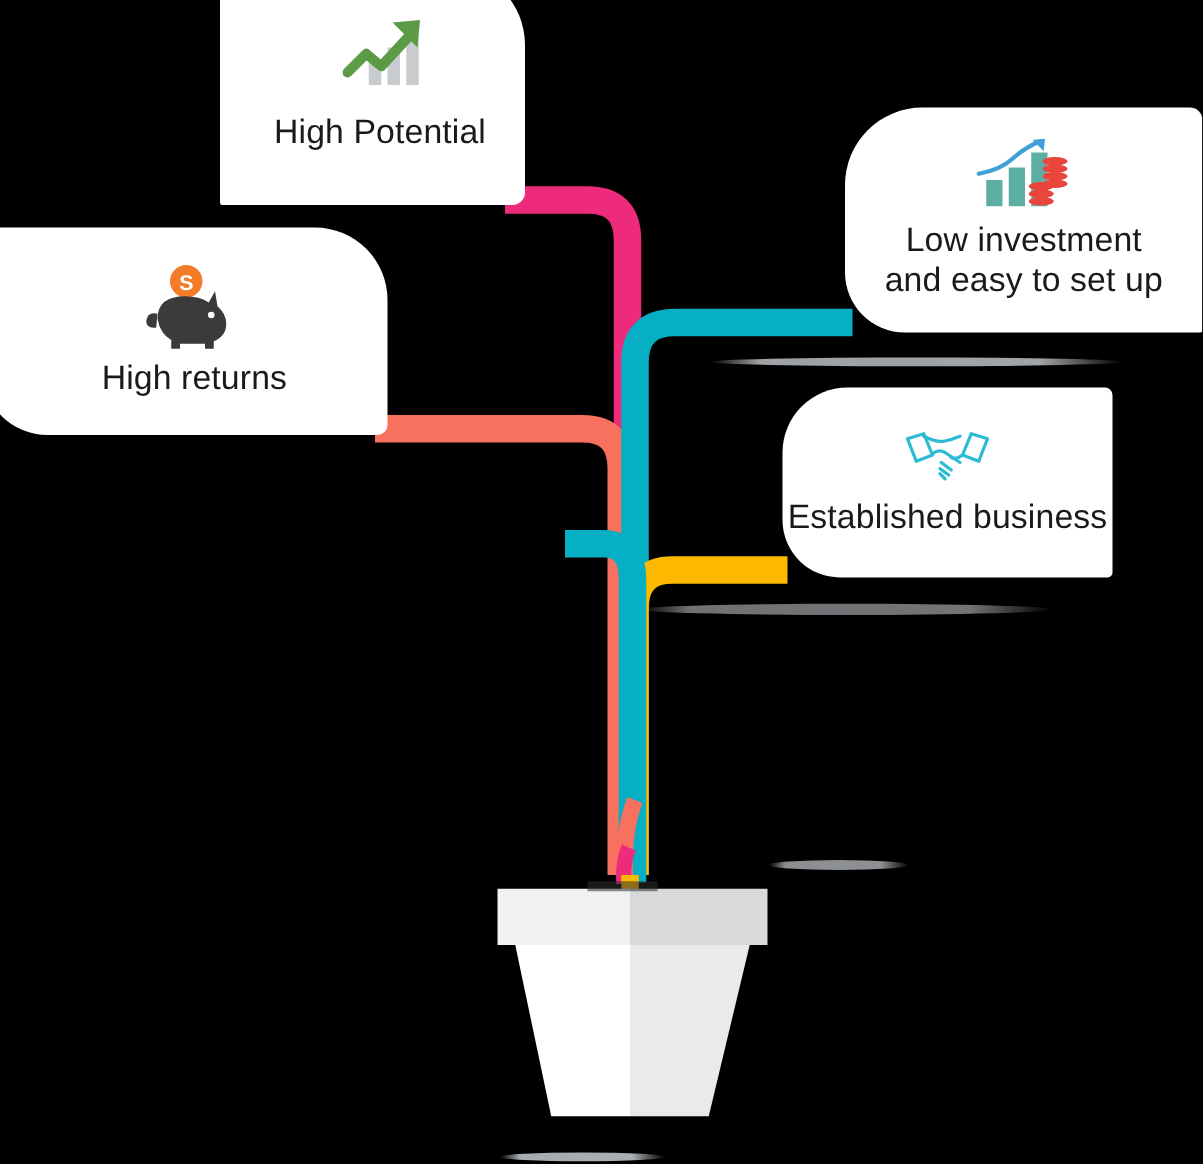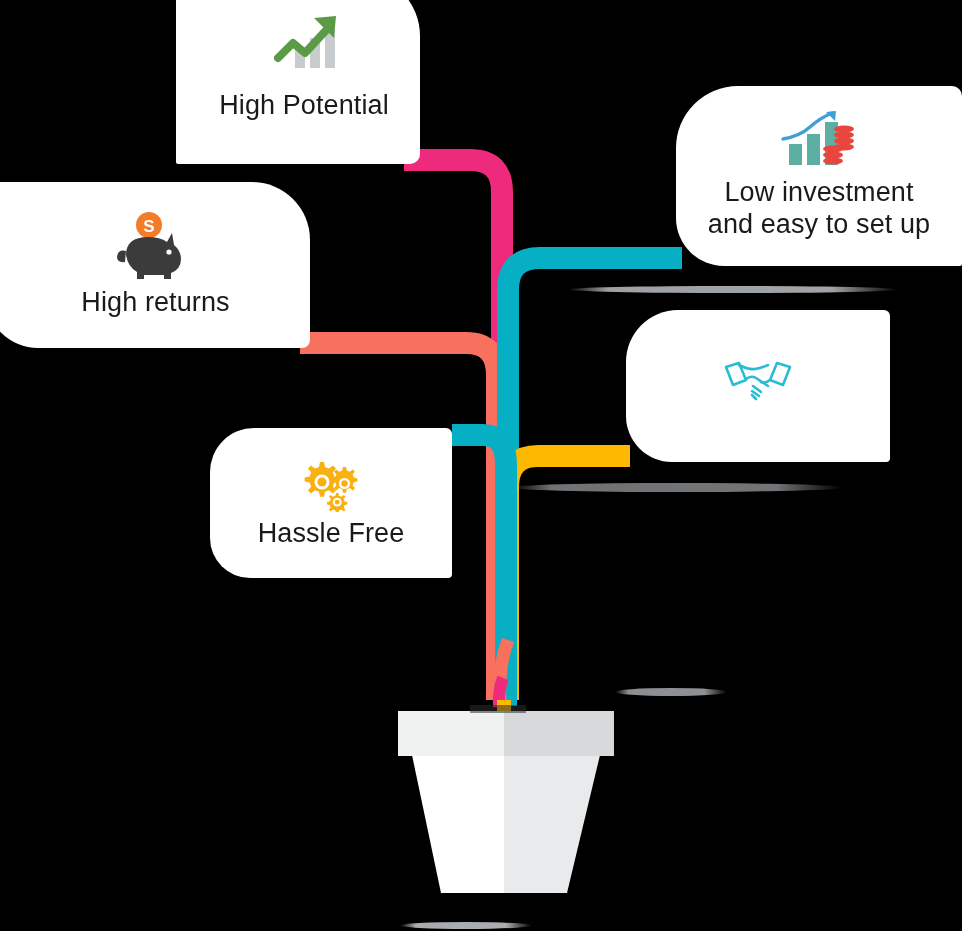--- a/index.html
+++ b/index.html
@@ -187,44 +187,17 @@
           <path d="M68 9 L55 5 L48 22 L61 27 Z"></path>
           <path d="M17 7 Q27 12 33 11 Q39 10 46 7"></path>
           <path d="M24 21 Q29 17 34 20 L46 28"></path>
           <path d="M31 28 L39 34"></path>
           <path d="M30 33 L37 38"></path>
           <path d="M30 37 L34 41"></path>
           <path d="M48 22 Q43 26 39 24"></path>
         </g>
       </svg>
     </span>
-  </div>
-
-  <div class="card" id="card-hassle-free">
-    <span class="card-icon">
-      <svg width="70" height="56" viewBox="0 0 70 56">
-        <g fill="#F9B111">
-
-          <path d="M24 6 l4 0 1 5 4 1.6 4-3.2 3 3 -3.2 4 1.6 4 5 1 0 4 -5 1 -1.6 4 3.2 4 -3 3
-                   -4-3.2 -4 1.6 -1 5 -4 0 -1-5 -4-1.6 -4 3.2 -3-3 3.2-4 -1.6-4 -5-1 0-4 5-1 1.6-4
-                   -3.2-4 3-3 4 3.2 4-1.6 Z"></path>
-
-          <path d="M47 11 l3 0 .8 3.6 3 1.2 3-2.4 2.2 2.2 -2.4 3 1.2 3 3.6 .8 0 3 -3.6 .8
-                   -1.2 3 2.4 3 -2.2 2.2 -3-2.4 -3 1.2 -.8 3.6 -3 0 -.8-3.6 -3-1.2 -3 2.4
-                   -2.2-2.2 2.4-3 -1.2-3 -3.6-.8 0-3 3.6-.8 1.2-3 -2.4-3 2.2-2.2 3 2.4 3-1.2 Z"></path>
-
-          <path d="M40 37 l2.4 0 .6 2.8 2.4 1 2.4-1.9 1.7 1.7 -1.9 2.4 1 2.4 2.8 .6 0 2.4
-                   -2.8 .6 -1 2.4 1.9 2.4 -1.7 1.7 -2.4-1.9 -2.4 1 -.6 2.8 -2.4 0 -.6-2.8
-                   -2.4-1 -2.4 1.9 -1.7-1.7 1.9-2.4 -1-2.4 -2.8-.6 0-2.4 2.8-.6 1-2.4
-                   -1.9-2.4 1.7-1.7 2.4 1.9 2.4-1 Z"></path>
-        </g>
-        <circle cx="26" cy="26" r="7.5" fill="#FFFFFF"></circle>
-        <circle cx="26" cy="26" r="4.6" fill="#F9B111"></circle>
-        <circle cx="48.5" cy="27.5" r="5.6" fill="#FFFFFF"></circle>
-        <circle cx="48.5" cy="27.5" r="3.2" fill="#F9B111"></circle>
-        <circle cx="41.2" cy="46.2" r="4.4" fill="#FFFFFF"></circle>
-        <circle cx="41.2" cy="46.2" r="2.4" fill="#F9B111"></circle>
-      </svg>
-    </span>
-    <span class="card-label">Hassle Free</span>
-  </div>
+    <span class="card-label">Established business</span>
+  </div>
+
 
 </div>
 
 </body></html>

